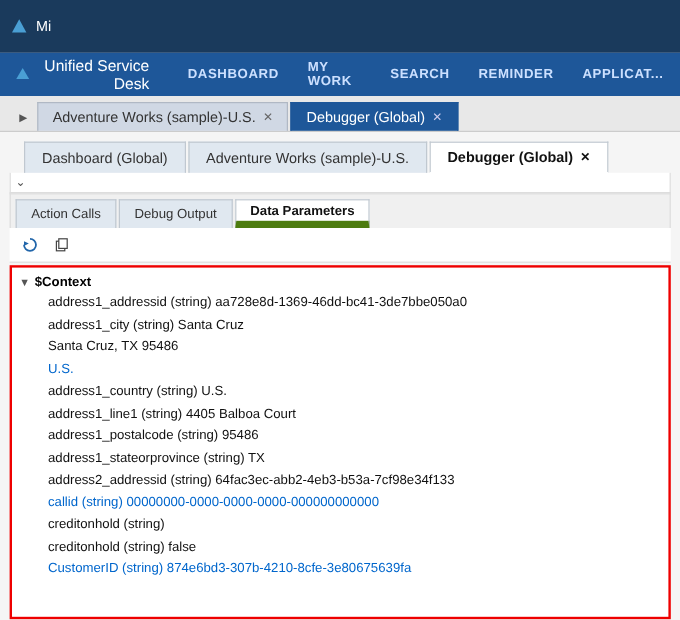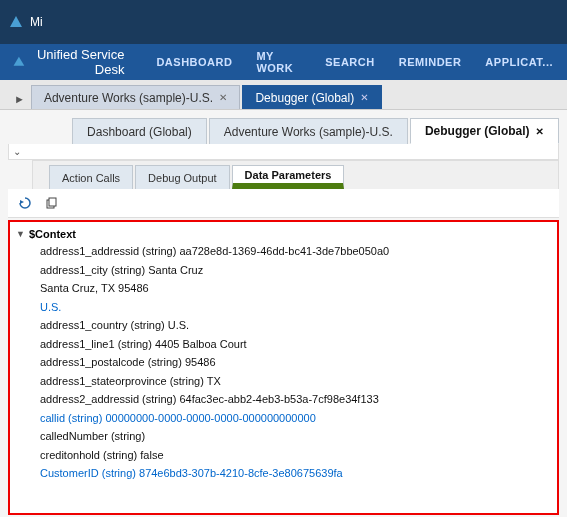--- a/index.html
+++ b/index.html
@@ -113,21 +113,20 @@
       background: #f5f5f5;
       padding: 4px 8px;
     }
 
     
     .tab-bar-second {
       display: flex;
       align-items: flex-end;
       padding: 4px 0 0 0;
       gap: 0;
-      justify-content: flex-end;
     }
     .tab-second {
       background: #e0e8f0;
       border: 1px solid #c0c8d0;
       border-bottom: none;
       padding: 4px 14px;
       font-size: 12px;
       color: #333;
       cursor: pointer;
       height: 26px;
@@ -154,23 +153,22 @@
       font-size: 10px;
       color: #555;
       cursor: pointer;
       margin-right: 4px;
     }
 
     
     .inner-tab-bar {
       display: flex;
       align-items: flex-start;
-      padding: 2px 0 0 16px;
+      padding: 2px 0 0 4px;
       gap: 0;
-      margin-left: 24px;
     }
     .inner-tab {
       background: #e0e8f0;
       border: 1px solid #c0c8d0;
       border-bottom: none;
       padding: 3px 12px;
       font-size: 11px;
       color: #333;
       cursor: pointer;
       height: 24px;
@@ -338,18 +336,18 @@
         <div class="data-tree-item indent">address1_addressid (string) aa728e8d-1369-46dd-bc41-3de7bbe050a0</div>
         <div class="data-tree-item indent">address1_city (string) Santa Cruz</div>
         <div class="data-tree-item indent">Santa Cruz, TX 95486</div>
         <div class="data-tree-item indent link-style">U.S.</div>
         <div class="data-tree-item indent">address1_country (string) U.S.</div>
         <div class="data-tree-item indent">address1_line1 (string) 4405 Balboa Court</div>
         <div class="data-tree-item indent">address1_postalcode (string) 95486</div>
         <div class="data-tree-item indent">address1_stateorprovince (string) TX</div>
         <div class="data-tree-item indent">address2_addressid (string) 64fac3ec-abb2-4eb3-b53a-7cf98e34f133</div>
         <div class="data-tree-item indent link-style">callid (string) 00000000-0000-0000-0000-000000000000</div>
-        <div class="data-tree-item indent">calledNumber (string)</div>
+        <div class="data-tree-item indent">creditonhold (string)</div>
         <div class="data-tree-item indent">creditonhold (string) false</div>
         <div class="data-tree-item indent link-style">CustomerID (string) 874e6bd3-307b-4210-8cfe-3e80675639fa</div>
       </div>
   </div>
 </div>
 
 </body></html>

